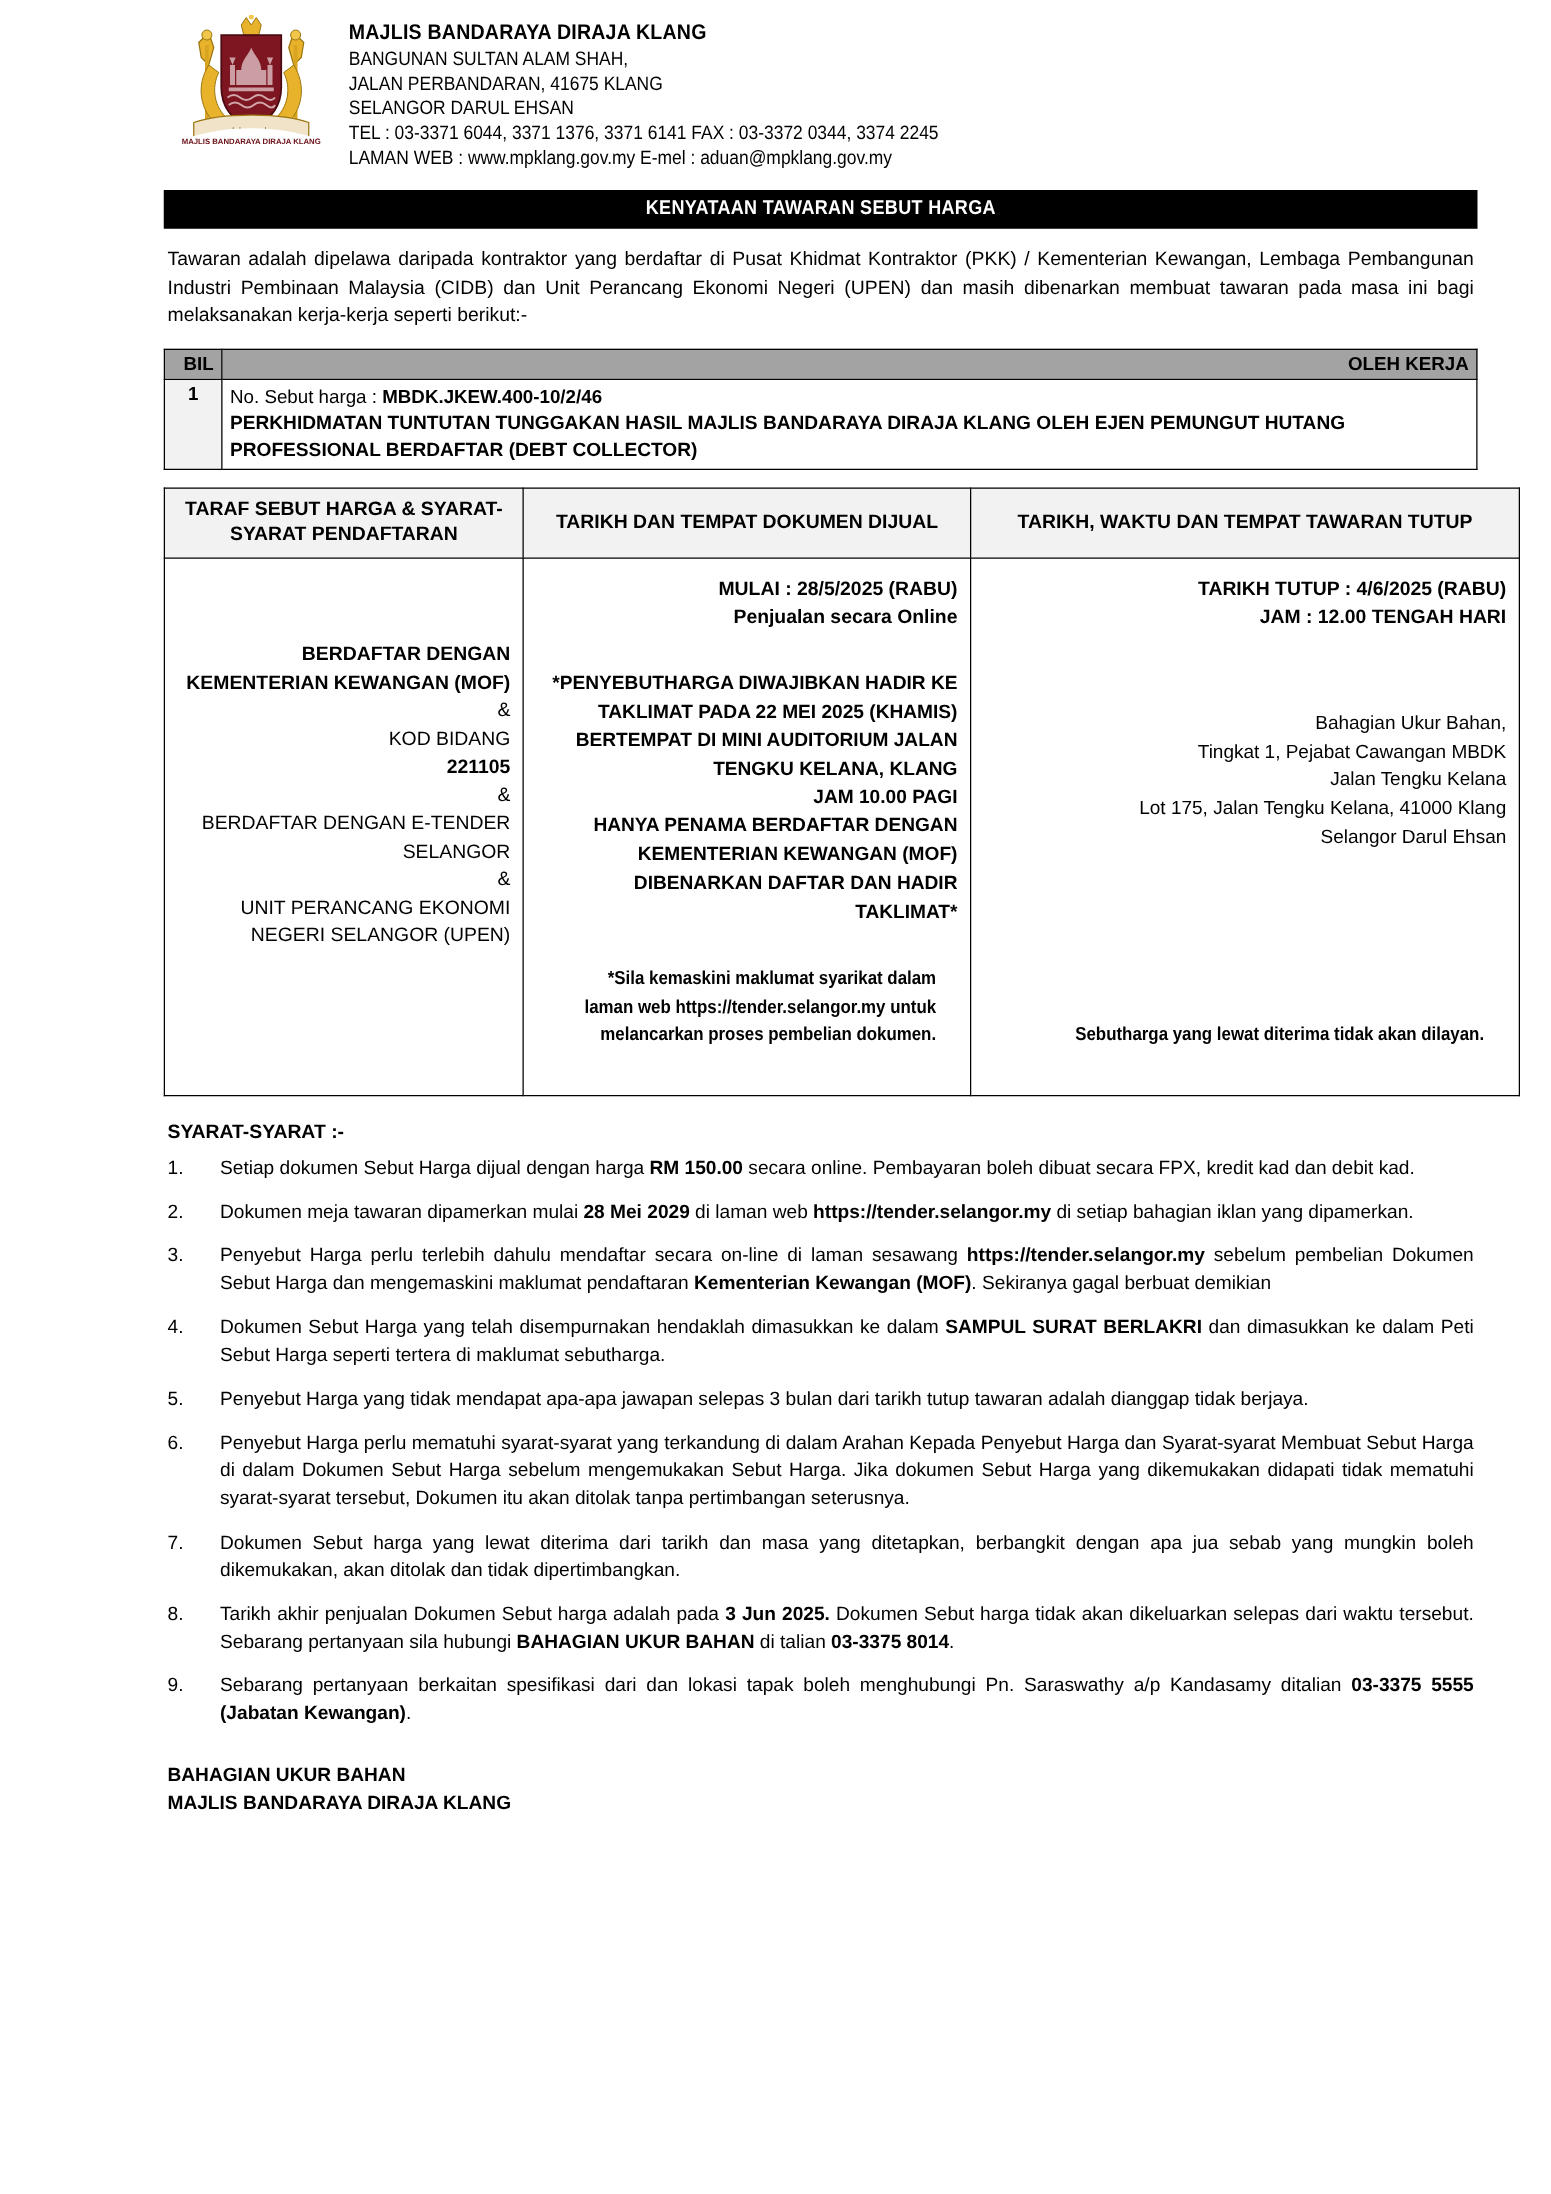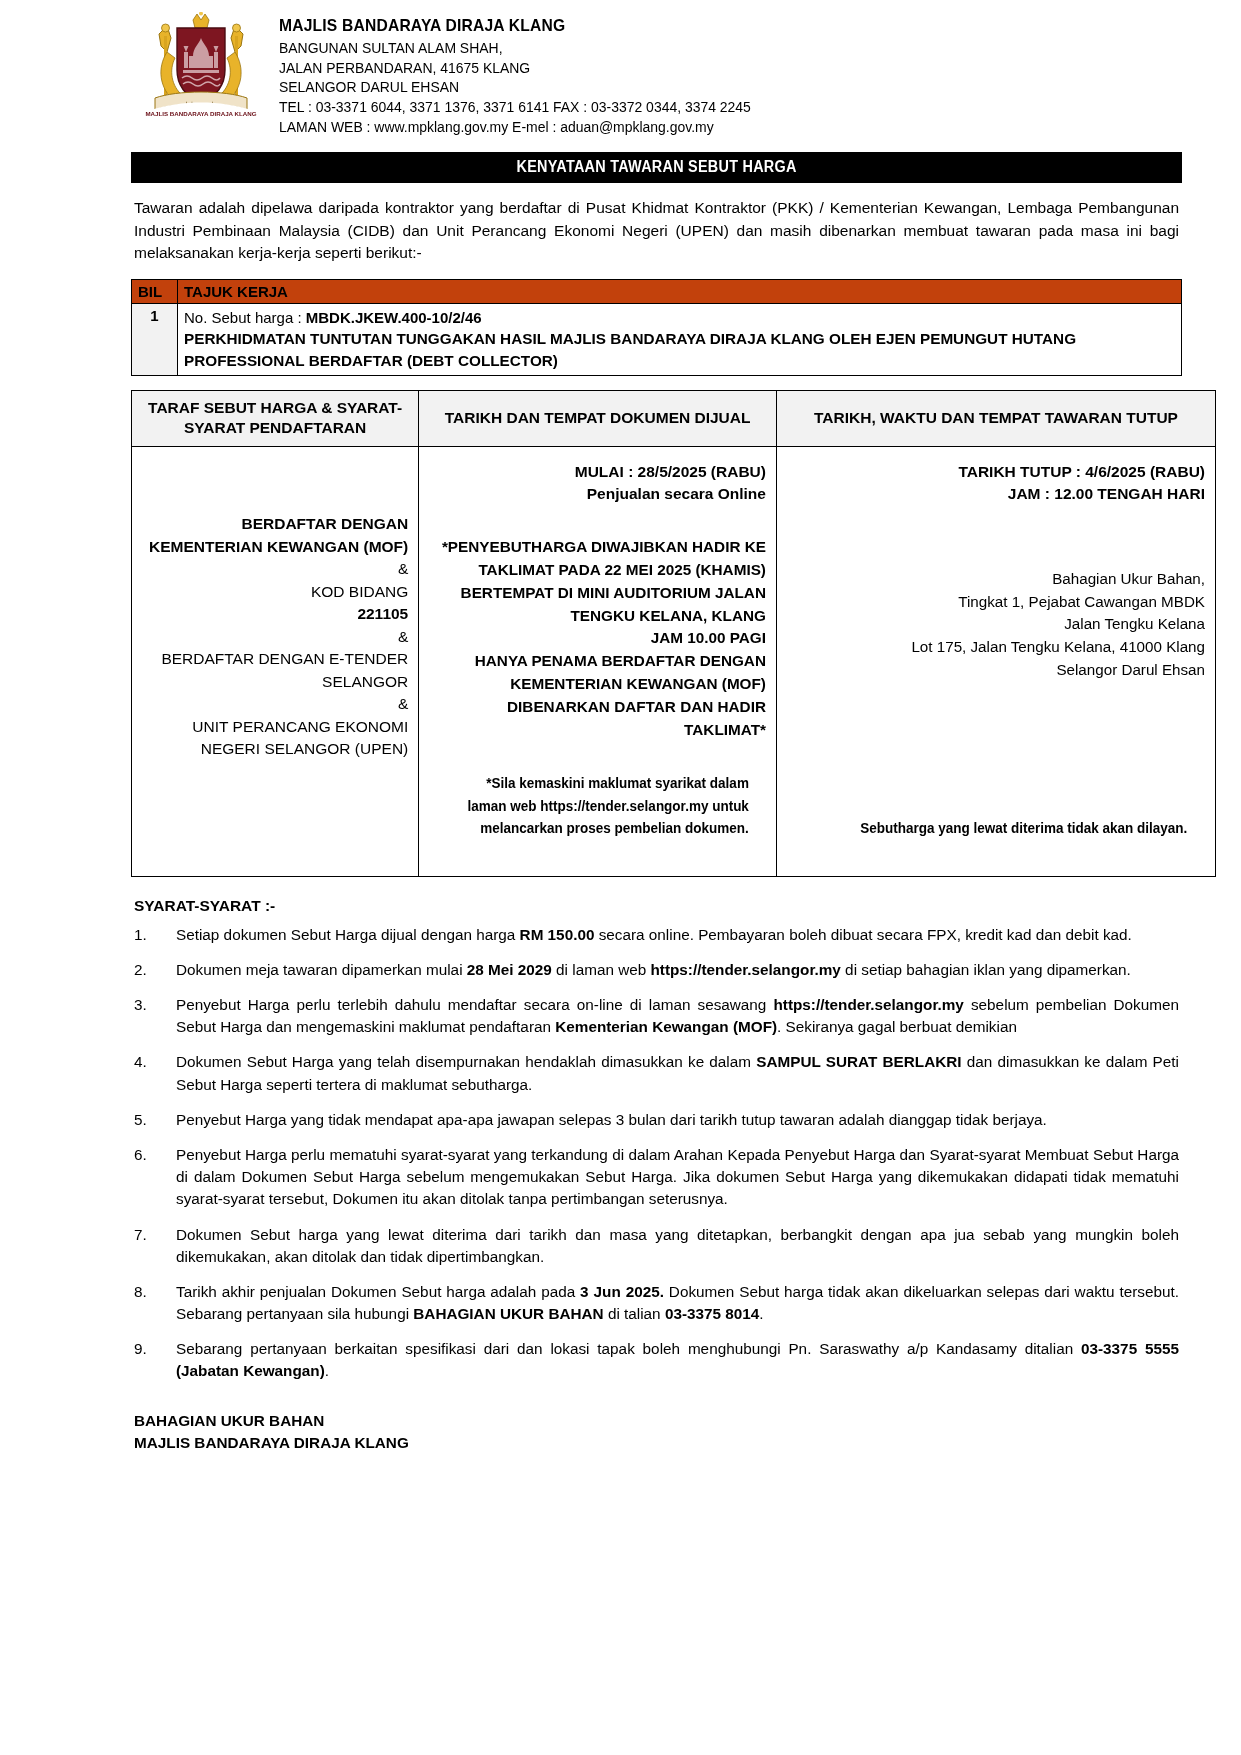--- a/index.html
+++ b/index.html
@@ -70,22 +70,22 @@
     border-collapse: collapse;
     table-layout: fixed;
   }
   table.t td, table.t th {
     border: 1.6px solid #000;
     padding: 3px 6px;
     vertical-align: top;
     font-size: 15px;
   }
   th.hd {
-    background:#c2410c;
-    text-align:left;
+    background:#a3a3a3;
+    text-align:right;
     font-weight:bold;
     font-size:15.5px;
     padding: 5px 4px;
   }
   .col-bil { width: 46px; }
 
   td.bilnum {
     text-align:center;
     vertical-align:middle;
     font-weight:bold;
@@ -231,21 +231,21 @@
 
   <div class="tbl-wrap">
     <table class="t">
       <colgroup>
           <col class="col-bil">
           <col>
         </colgroup>
       <thead>
         <tr>
           <th class="hd">BIL</th>
-          <th class="hd">TAJUK KERJA</th>
+          <th class="hd">OLEH KERJA</th>
         </tr>
       </thead>
       <tbody>
         <tr>
           <td class="bilnum">1</td>
           <td class="tajuk">
             <div class="no"><span>No. Sebut harga : </span><b>MBDK.JKEW.400-10/2/46</b></div>
             <div class="desc">PERKHIDMATAN TUNTUTAN TUNGGAKAN HASIL MAJLIS BANDARAYA DIRAJA KLANG OLEH EJEN PEMUNGUT HUTANG PROFESSIONAL BERDAFTAR (DEBT COLLECTOR)</div>
           </td>
         </tr>

